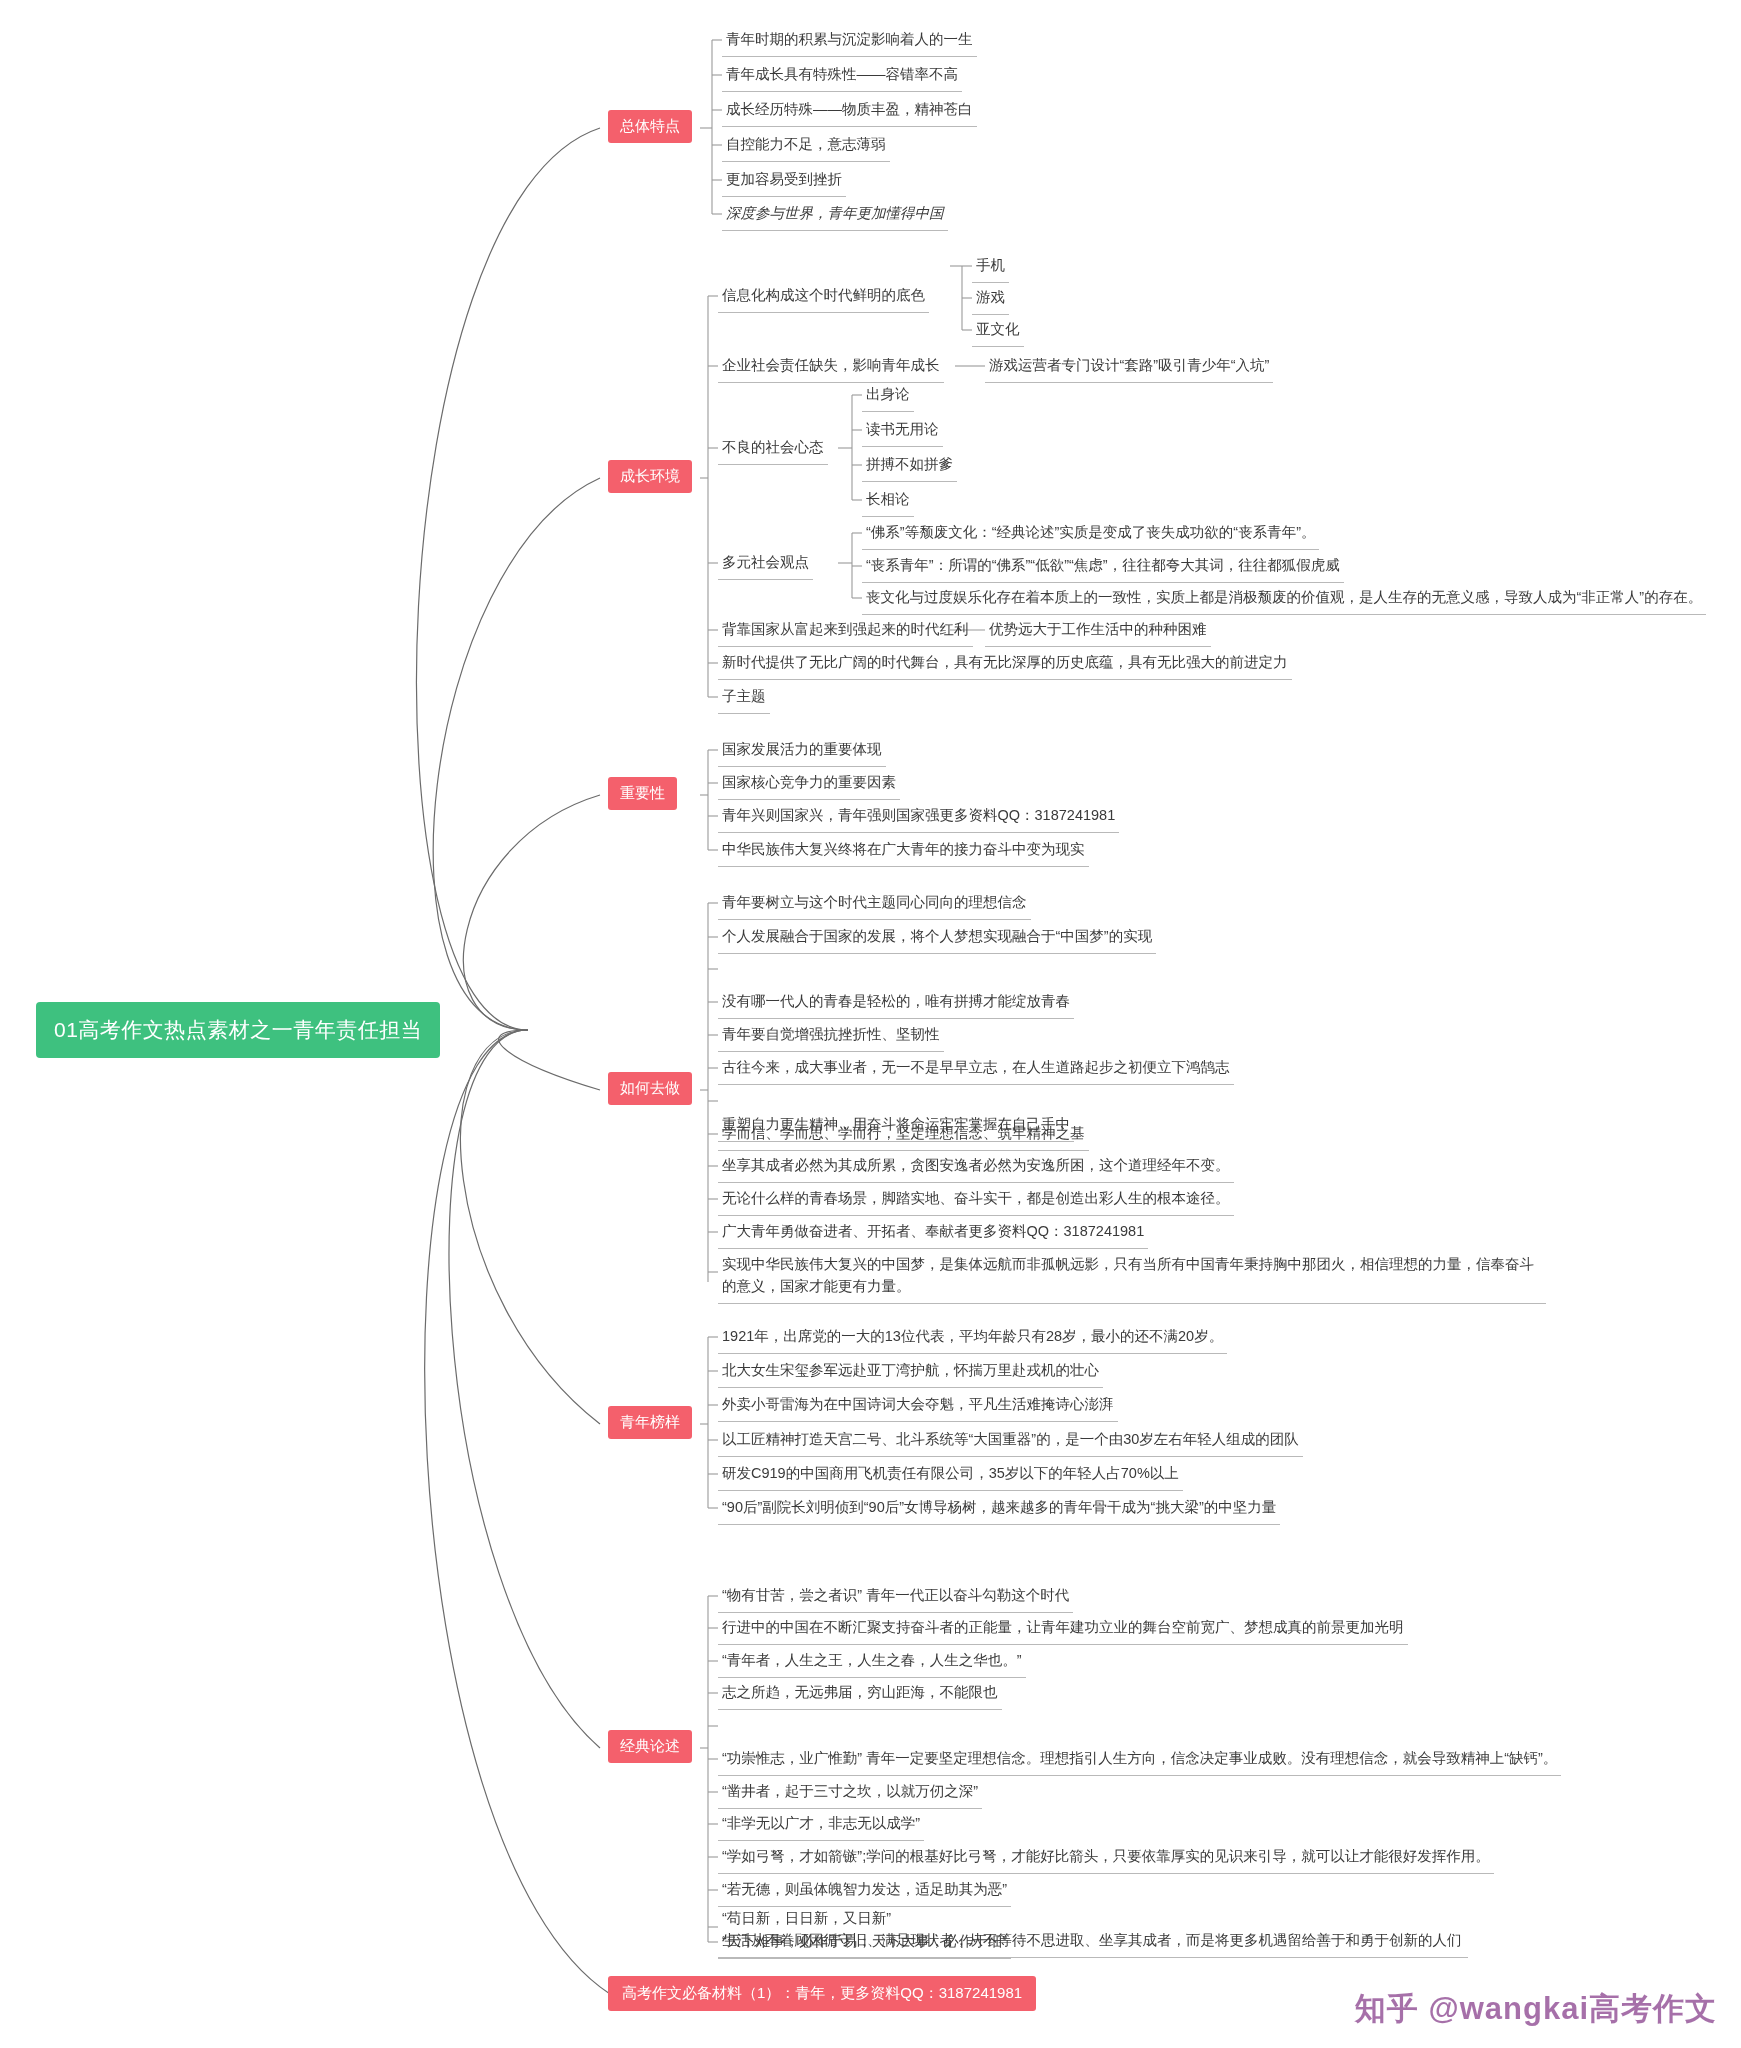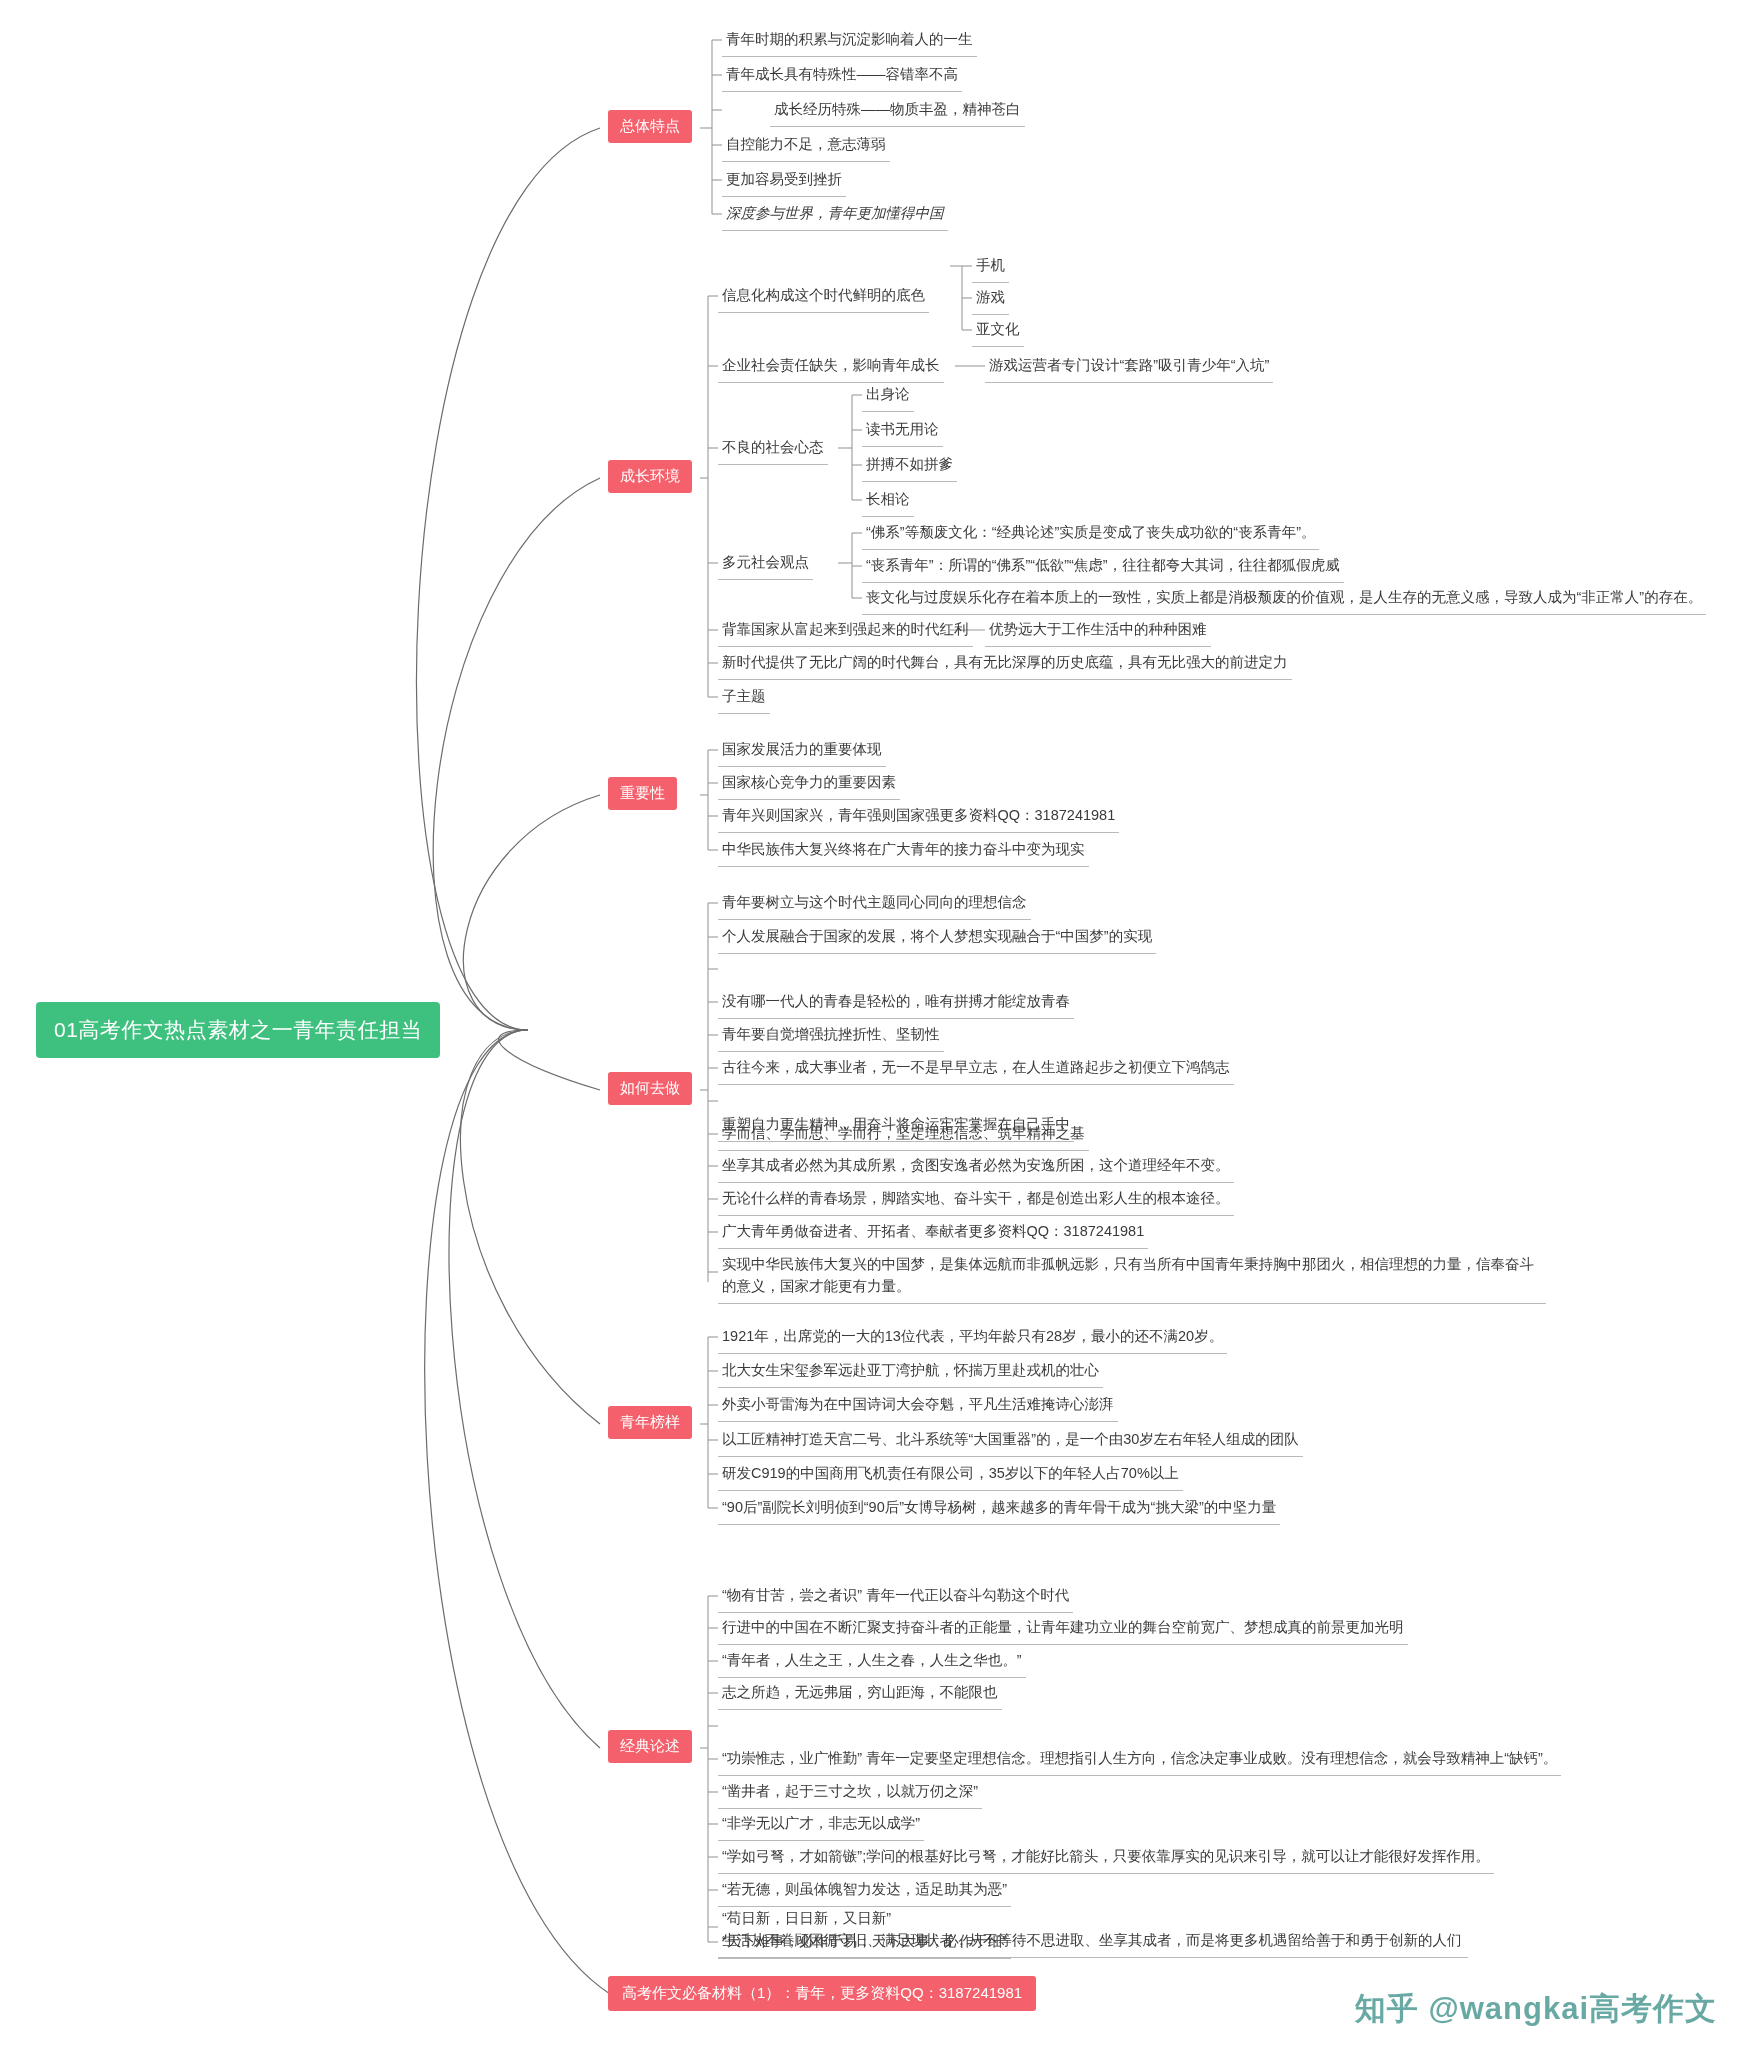--- a/index.html
+++ b/index.html
@@ -70,21 +70,21 @@
     font-size: 15px;
     padding: 8px 14px;
     border-radius: 3px;
   }
   
   .watermark {
     position: absolute;
     right: 24px;
     bottom: 18px;
     font-size: 31px;
-    color: #0f766e;
+    color: #701a75;
     font-weight: bold;
     opacity: 0.62;
     letter-spacing: 1px;
   }
 </style>
 </head>
 <body>
 
 <div id="mindmap">
 
@@ -195,21 +195,21 @@
       <path d="M 708 1927 L 718 1927"></path>
       <path d="M 708 1942 L 718 1942"></path>
     </g>
   </svg>
 
   <div class="node root-node">01高考作文热点素材之一青年责任担当</div>
 
   <div class="node branch-node" style="left:608px; top:110px;">总体特点</div>
   <div class="node leaf-node" style="left:722px; top:26px;">青年时期的积累与沉淀影响着人的一生</div>
   <div class="node leaf-node" style="left:722px; top:61px;">青年成长具有特殊性——容错率不高</div>
-  <div class="node leaf-node" style="left:722px; top:96px;margin-left:48px;">成长经历特殊——物质丰盈，精神苍白</div>
+  <div class="node leaf-node" style="left:722px; top:96px;">成长经历特殊——物质丰盈，精神苍白</div>
   <div class="node leaf-node" style="left:722px; top:131px;">自控能力不足，意志薄弱</div>
   <div class="node leaf-node" style="left:722px; top:166px;">更加容易受到挫折</div>
   <div class="node leaf-node" style="left:722px; top:200px;font-style:italic;">深度参与世界，青年更加懂得中国</div>
 
   <div class="node branch-node" style="left:608px; top:460px;">成长环境</div>
   <div class="node leaf-node" style="left:718px; top:282px;">信息化构成这个时代鲜明的底色</div>
   <div class="node leaf-node" style="left:718px; top:352px;">企业社会责任缺失，影响青年成长</div>
   <div class="node leaf-node" style="left:718px; top:434px;">不良的社会心态</div>
   <div class="node leaf-node" style="left:718px; top:549px;">多元社会观点</div>
   <div class="node leaf-node" style="left:718px; top:616px;">背靠国家从富起来到强起来的时代红利</div>

